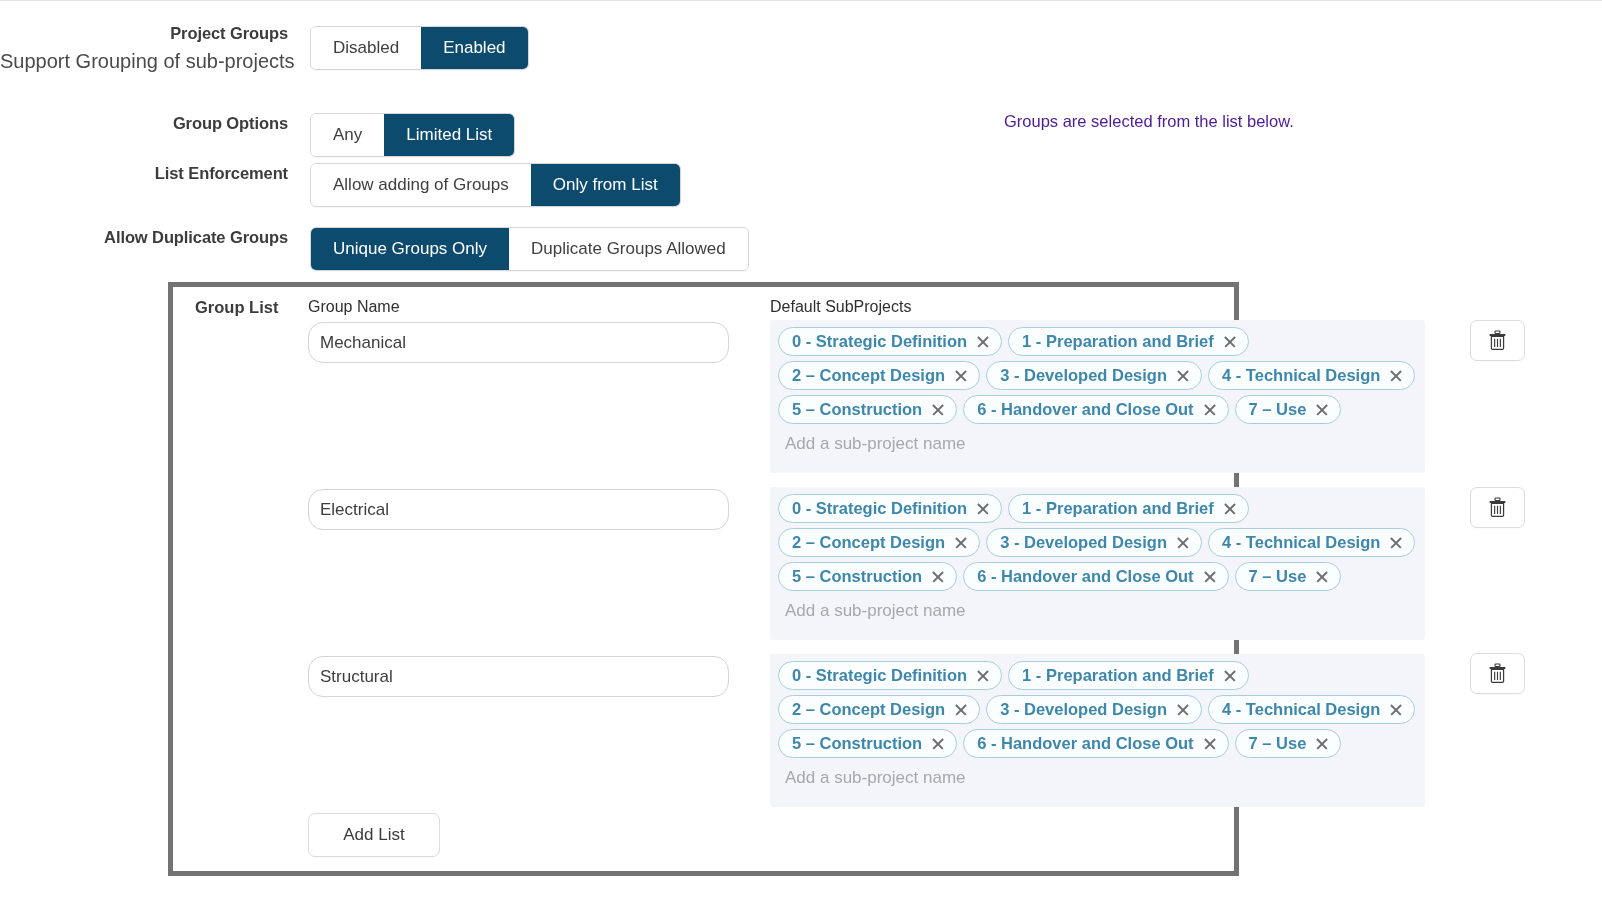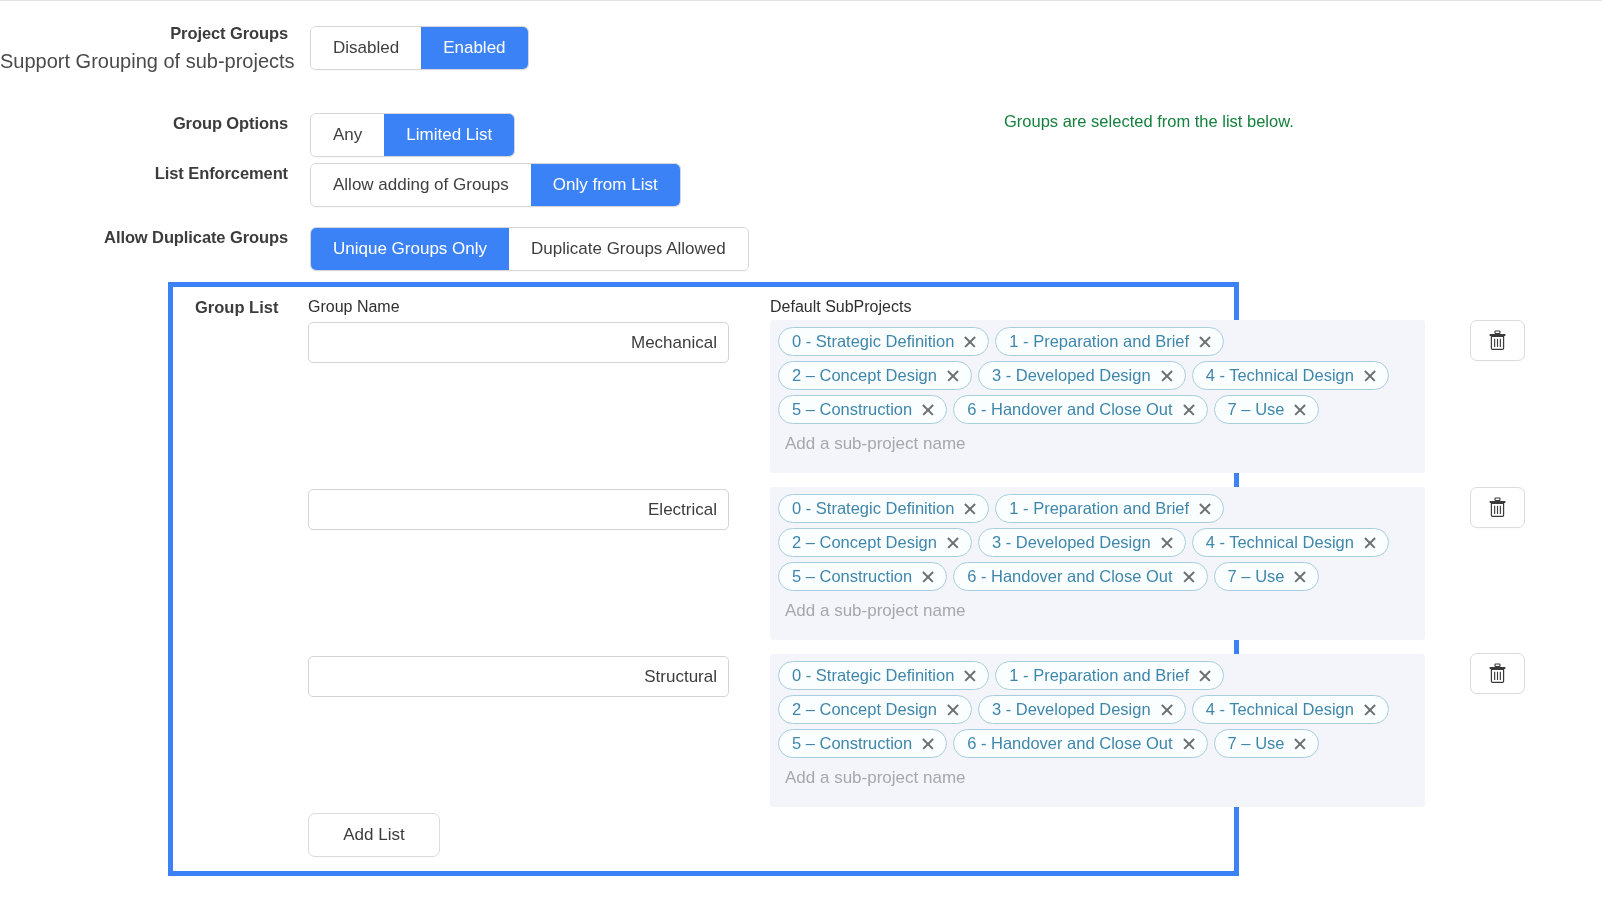--- a/index.html
+++ b/index.html
@@ -65,38 +65,38 @@
     justify-content: center;
     padding: 0 22px;
     font-size: 17px;
     color: #3f3f3f;
     background: #ffffff;
     cursor: pointer;
     white-space: nowrap;
     user-select: none;
   }
   .seg-opt.on {
-    background: #3b82f6;
+    background: #0c4a6e;
     color: #ffffff;
   }
   .seg-note {
     position: absolute;
     font-size: 16.5px;
-    color: #15803d;
+    color: #4c1d95;
     white-space: nowrap;
   }
 
   
   .grouplist {
     position: absolute;
     left: 168px;
     top: 281px;
     width: 1071px;
     height: 594px;
-    border: 5px solid #3b82f6;
+    border: 5px solid #737373;
     background: #ffffff;
   }
   .gl-label {
     position: absolute;
     left: 22px;
     top: 11px;
     font-size: 16.5px;
     font-weight: bold;
     color: #3c3c3c;
     white-space: nowrap;
@@ -110,28 +110,27 @@
   }
   .col-head.name { left: 135px; top: 11px; }
   .col-head.subs { left: 597px; top: 11px; }
 
   .name-input {
     position: absolute;
     left: 135px;
     width: 421px;
     height: 41px;
     border: 1px solid #d4d4d4;
-    border-radius: 5px;
+    border-radius: 15px;
     background: #ffffff;
     font-family: "Liberation Sans", sans-serif;
     font-size: 17px;
     color: #3d3d3d;
     padding: 0 11px;
     outline: none;
-    text-align: right;
   }
   .name-input::placeholder { color: #9b9b9b; }
 
   .chipbox {
     position: absolute;
     left: 597px;
     width: 655px;
     background: #f3f5fb;
     border-radius: 3px;
     padding: 7px 8px 8px 8px;
@@ -145,20 +144,21 @@
     align-items: center;
     height: 29px;
     border: 1px solid #a8cddd;
     border-radius: 16px;
     background: #fbfeff;
     padding: 0 11px 0 13px;
     font-size: 16.5px;
     color: #3f86ab;
     white-space: nowrap;
     cursor: default;
+    font-weight: bold;
   }
   .chip-x {
     margin-left: 9px;
     width: 14px; height: 14px;
     position: relative;
     flex: 0 0 14px;
     cursor: pointer;
   }
   .chip-x::before, .chip-x::after {
     content: "";

